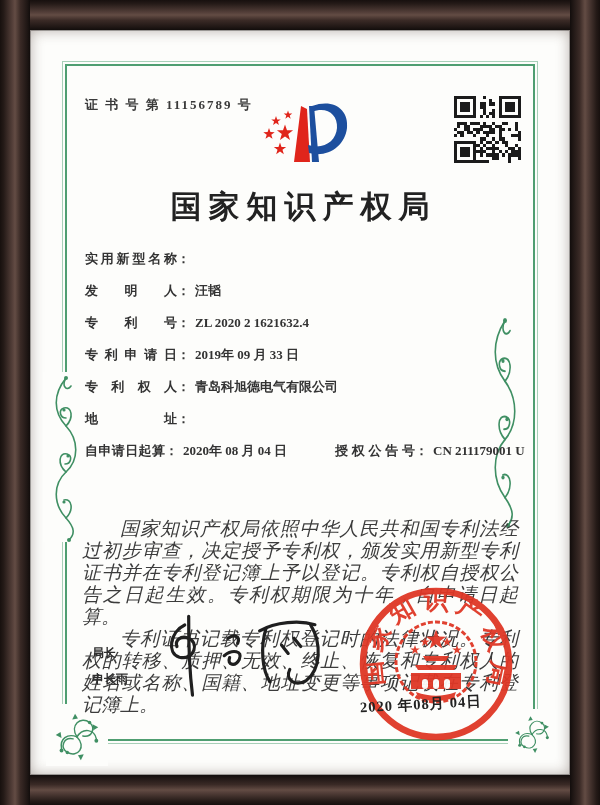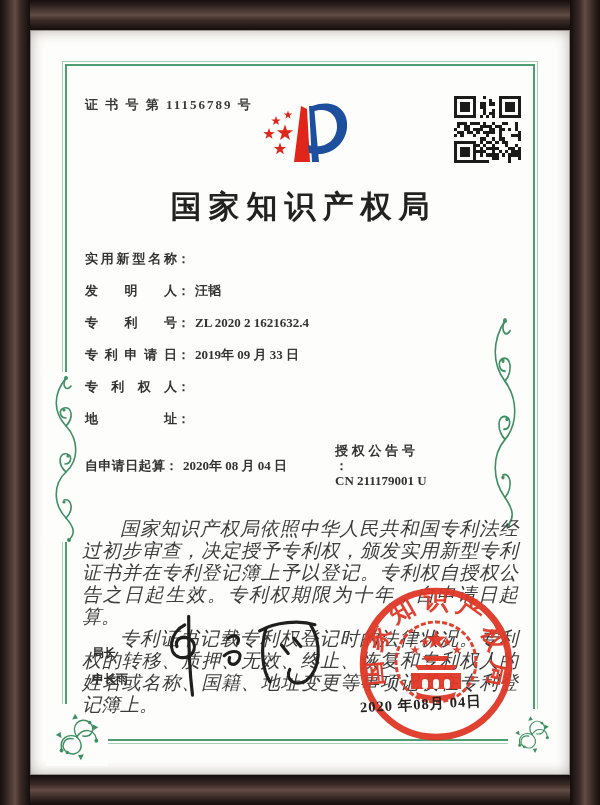--- a/index.html
+++ b/index.html
@@ -19,21 +19,21 @@
   .qr{position:absolute;left:424px;top:66px;width:67px;height:67px;}
   .qr svg{width:100%;height:100%;shape-rendering:crispEdges;}
   .title{position:absolute;left:0;right:0;top:156px;text-align:center;font-size:31px;font-weight:700;color:#222;letter-spacing:7px;text-indent:7px;margin:0;}
   
   .fields{position:absolute;left:55px;right:25px;top:221px;font-size:13px;color:#333;font-weight:600;}
   .frow{display:flex;align-items:center;line-height:15px;margin-bottom:17px;white-space:nowrap;}
   .flabel{display:inline-block;width:92px;text-align:justify;text-align-last:justify;}
   .fcolon{margin-right:5px;}
   .glabel{display:inline-block;width:80px;text-align:justify;text-align-last:justify;}
   .gpair1{display:flex;width:250px;}
-  .gpair2{display:flex;flex-direction:column;}
+  .gpair2{display:flex;}
   
   .bodytext{position:absolute;left:52px;right:52px;top:440px;font-size:19px;line-height:22px;color:#3c3c3c;font-style:italic;text-align:justify;margin-top:48px;}
   .bodytext p{margin:0;text-indent:2em;}
   
   .officer{position:absolute;left:62px;top:610px;font-size:12px;font-weight:700;color:#2e2e2e;line-height:26px;}
   .sig{position:absolute;left:122px;top:578px;width:185px;height:96px;transform:rotate(-2deg);}
   .sealwrap{position:absolute;left:320px;top:548px;width:172px;height:172px;opacity:.95;}
   .sealdate{position:absolute;left:330px;top:664px;width:160px;font-size:14.5px;font-weight:700;color:#222;letter-spacing:1px;transform:rotate(-3deg);white-space:nowrap;}
 </style>
 </head>
@@ -390,20 +390,21 @@
           <span>ZL 2020 2 1621632.4</span>
       </div>
       <div class="frow">
         <span class="flabel">专利申请日</span>
           <span class="fcolon">：</span>
           <span>2019年 09 月 33 日</span>
       </div>
       <div class="frow">
         <span class="flabel">专利权人</span>
           <span class="fcolon">：</span>
+          <span>青岛科旭德电气有限公司</span>
       </div>
       <div class="frow">
         <span class="flabel">地址</span>
           <span class="fcolon">：</span>
       </div>
       <div class="frow">
         <span class="gpair1">
           <span class="glabel">自申请日起算</span>
             <span class="fcolon">：</span>
             <span>2020年 08 月 04 日</span>

